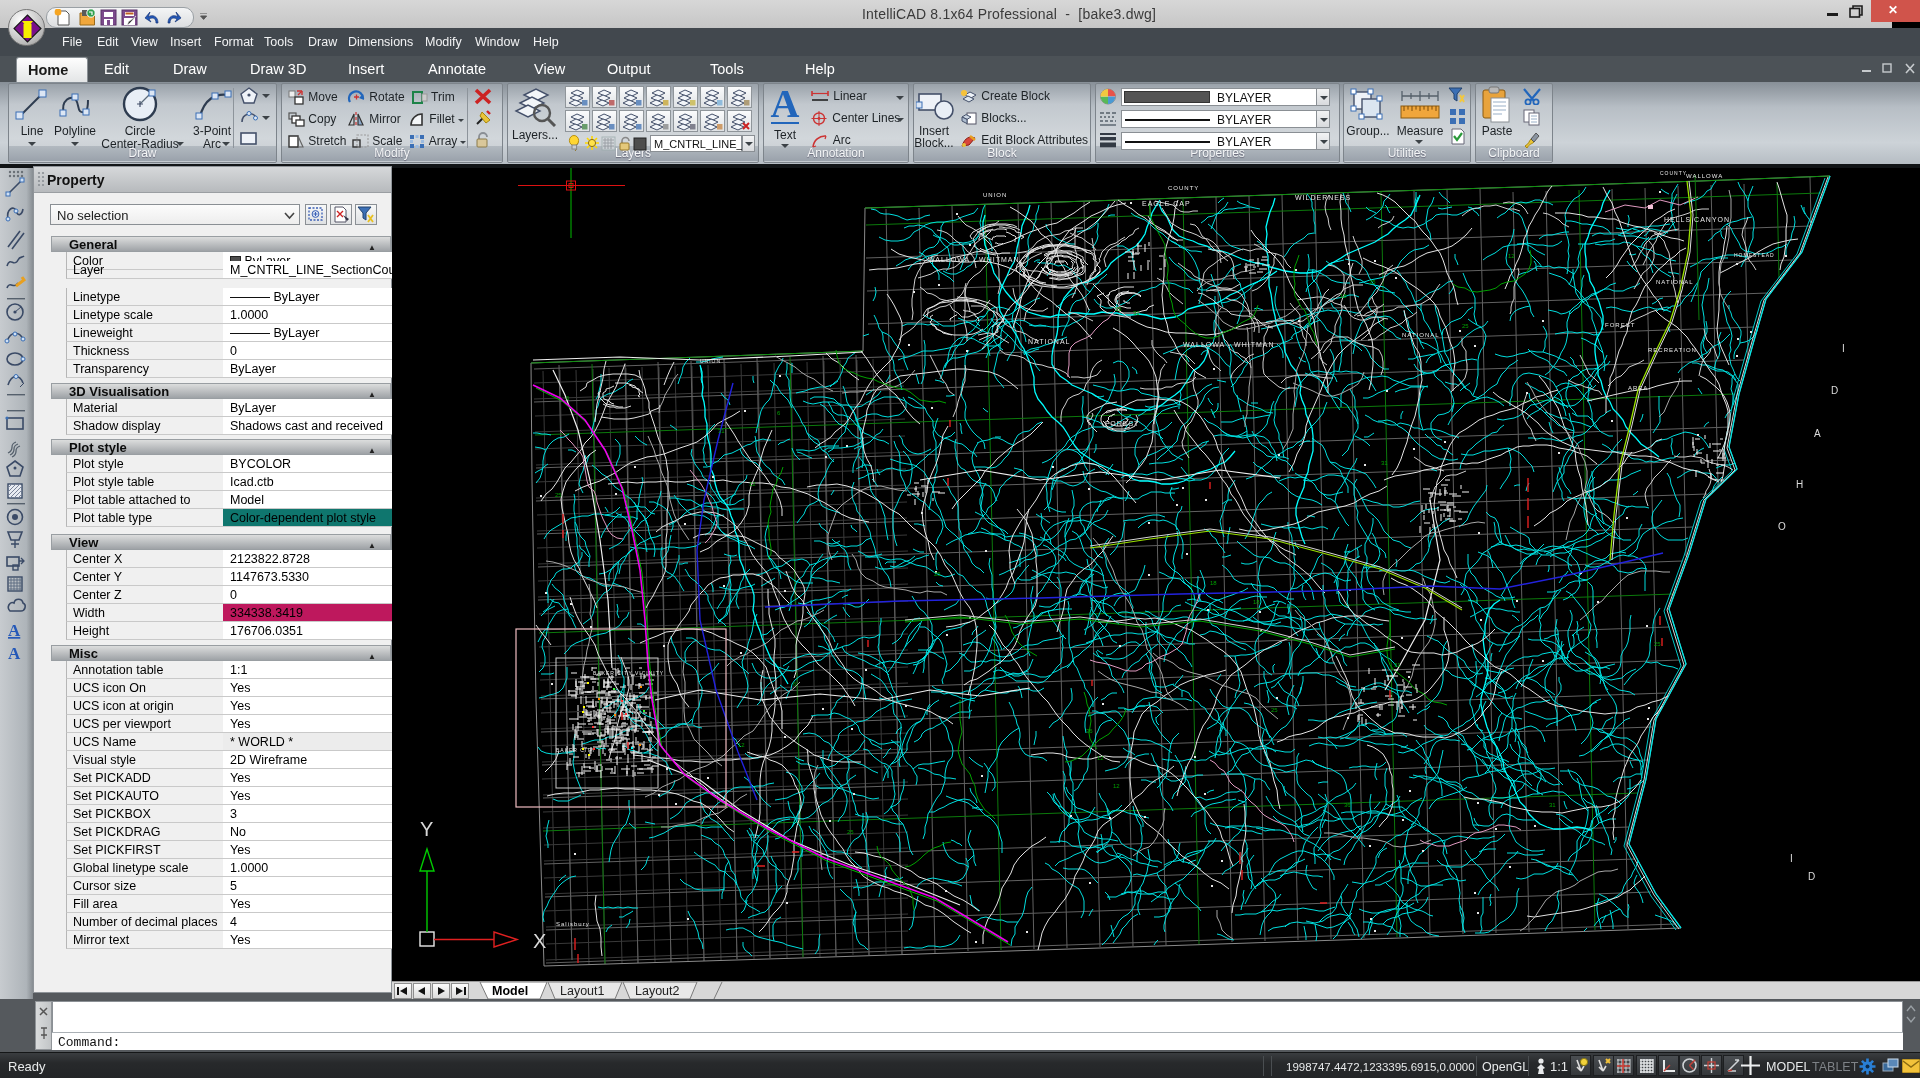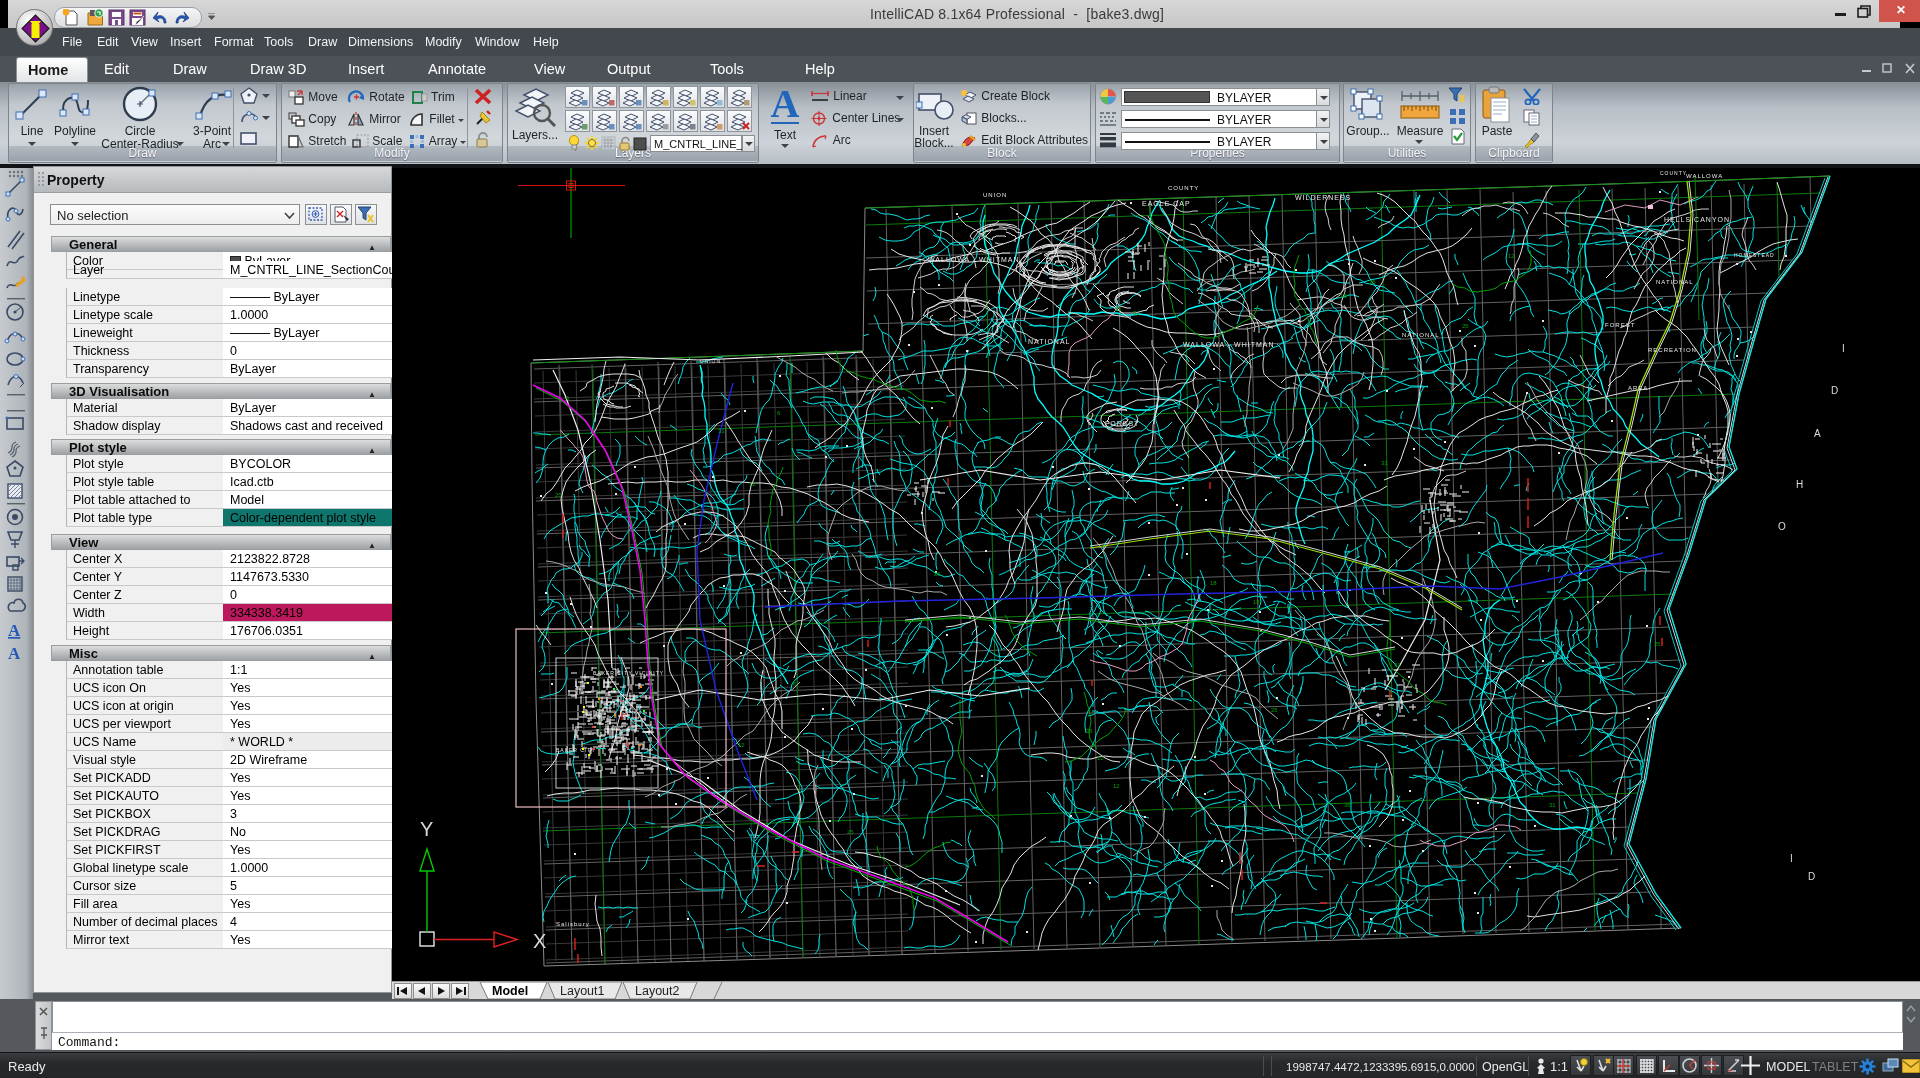--- a/index.html
+++ b/index.html
@@ -1,18 +1,18 @@
 <!DOCTYPE html>
 <html><head><meta charset="utf-8">
 <style>
 *{margin:0;padding:0;box-sizing:border-box}
 html,body{width:1920px;height:1078px;overflow:hidden;background:#000;font-family:"Liberation Sans",sans-serif;position:relative}
 .ab{position:absolute}
 
-#title{left:8px;top:0;width:1892px;height:28px;background:linear-gradient(#d7d7d7,#c6c6c6)}
+#title{left:0;top:0;width:1892px;height:28px;background:linear-gradient(#d7d7d7,#c6c6c6)}
 #title .ttext{left:862px;top:6px;font-size:14px;color:#3a3a3a;letter-spacing:.2px}
 #qat{left:46px;top:7px;width:148px;height:21px;background:linear-gradient(#f4f5f6,#dcdee0);border:1px solid #9aa0a5;border-radius:10px}
 #logo{left:8px;top:9px;width:37px;height:37px;border-radius:50%;background:radial-gradient(circle at 35% 30%,#fff,#b9b9b9 70%,#888);border:1px solid #777;z-index:60}
 #logo svg{position:absolute;left:1px;top:1px}
 .mbtn{top:11px;height:6px}
 #closebtn{left:1871px;top:0;width:49px;height:22px;background:#d0544b}
 #closebtn:before{content:"\2715";position:absolute;left:17px;top:3px;color:#fff;font-size:12px;font-weight:bold}
 
 #menu{left:0;top:28px;width:1920px;height:28px;background:#42484e;color:#f2f3f4;font-size:12.5px}
 #menu span{position:absolute;top:7px}
@@ -752,20 +752,23 @@
         <path d="M5 8 V6 a3.5 3.5 0 0 1 7 0" fill="none" stroke="#888" stroke-width="1.6"></path>
         <rect x="3" y="8" width="9" height="7" rx="1" fill="#e4c87a" stroke="#9a7a2a"></rect>
       </g>
   <rect x="67" y="3" width="12" height="12" fill="#4d4d4d" stroke="#222"></rect>
  </svg>
  <div class="ab" style="left:650px;top:53px;width:92px;height:17px;background:#fff;border:1px solid #8a8f94;font-size:11px;color:#111;padding:2px 0 0 3px">M_CNTRL_LINE_</div>
  <div class="ab" style="left:742px;top:53px;width:13px;height:17px;background:linear-gradient(#f2f3f4,#d8dadd);border:1px solid #8a8f94">
       <i class="dar2" style="left:2px;top:6px"></i>
     </div>
 
+ <div class="grp" style="left:763px;width:146px">
+      <div class="glabel">Annotation</div>
+    </div>
  <div class="ab" style="left:768px;top:2px;width:34px;height:40px;font-family:'Liberation Serif',serif;font-size:40px;font-weight:bold;color:#2266bb;text-align:center;line-height:40px">A</div>
  <div class="ab" style="left:771px;top:40px;width:28px;height:2px;background:#2266bb"></div>
  <div class="big" style="left:768px;top:46px;width:34px">Text</div>
     <i class="dar2" style="left:781px;top:62px"></i>
  <div class="sm" style="left:810px;top:7px"><svg width="20" height="15">
         <path d="M2 2 v5 M18 2 v5" stroke="#c33" stroke-width="1.6"></path>
         <path d="M2 4.5 h16" stroke="#c33" stroke-width="1.2"></path>
         <path d="M2 11 h16" stroke="#222" stroke-width="1.6"></path>
       </svg> Linear</div>
     <i class="dar2" style="left:896px;top:14px"></i>

